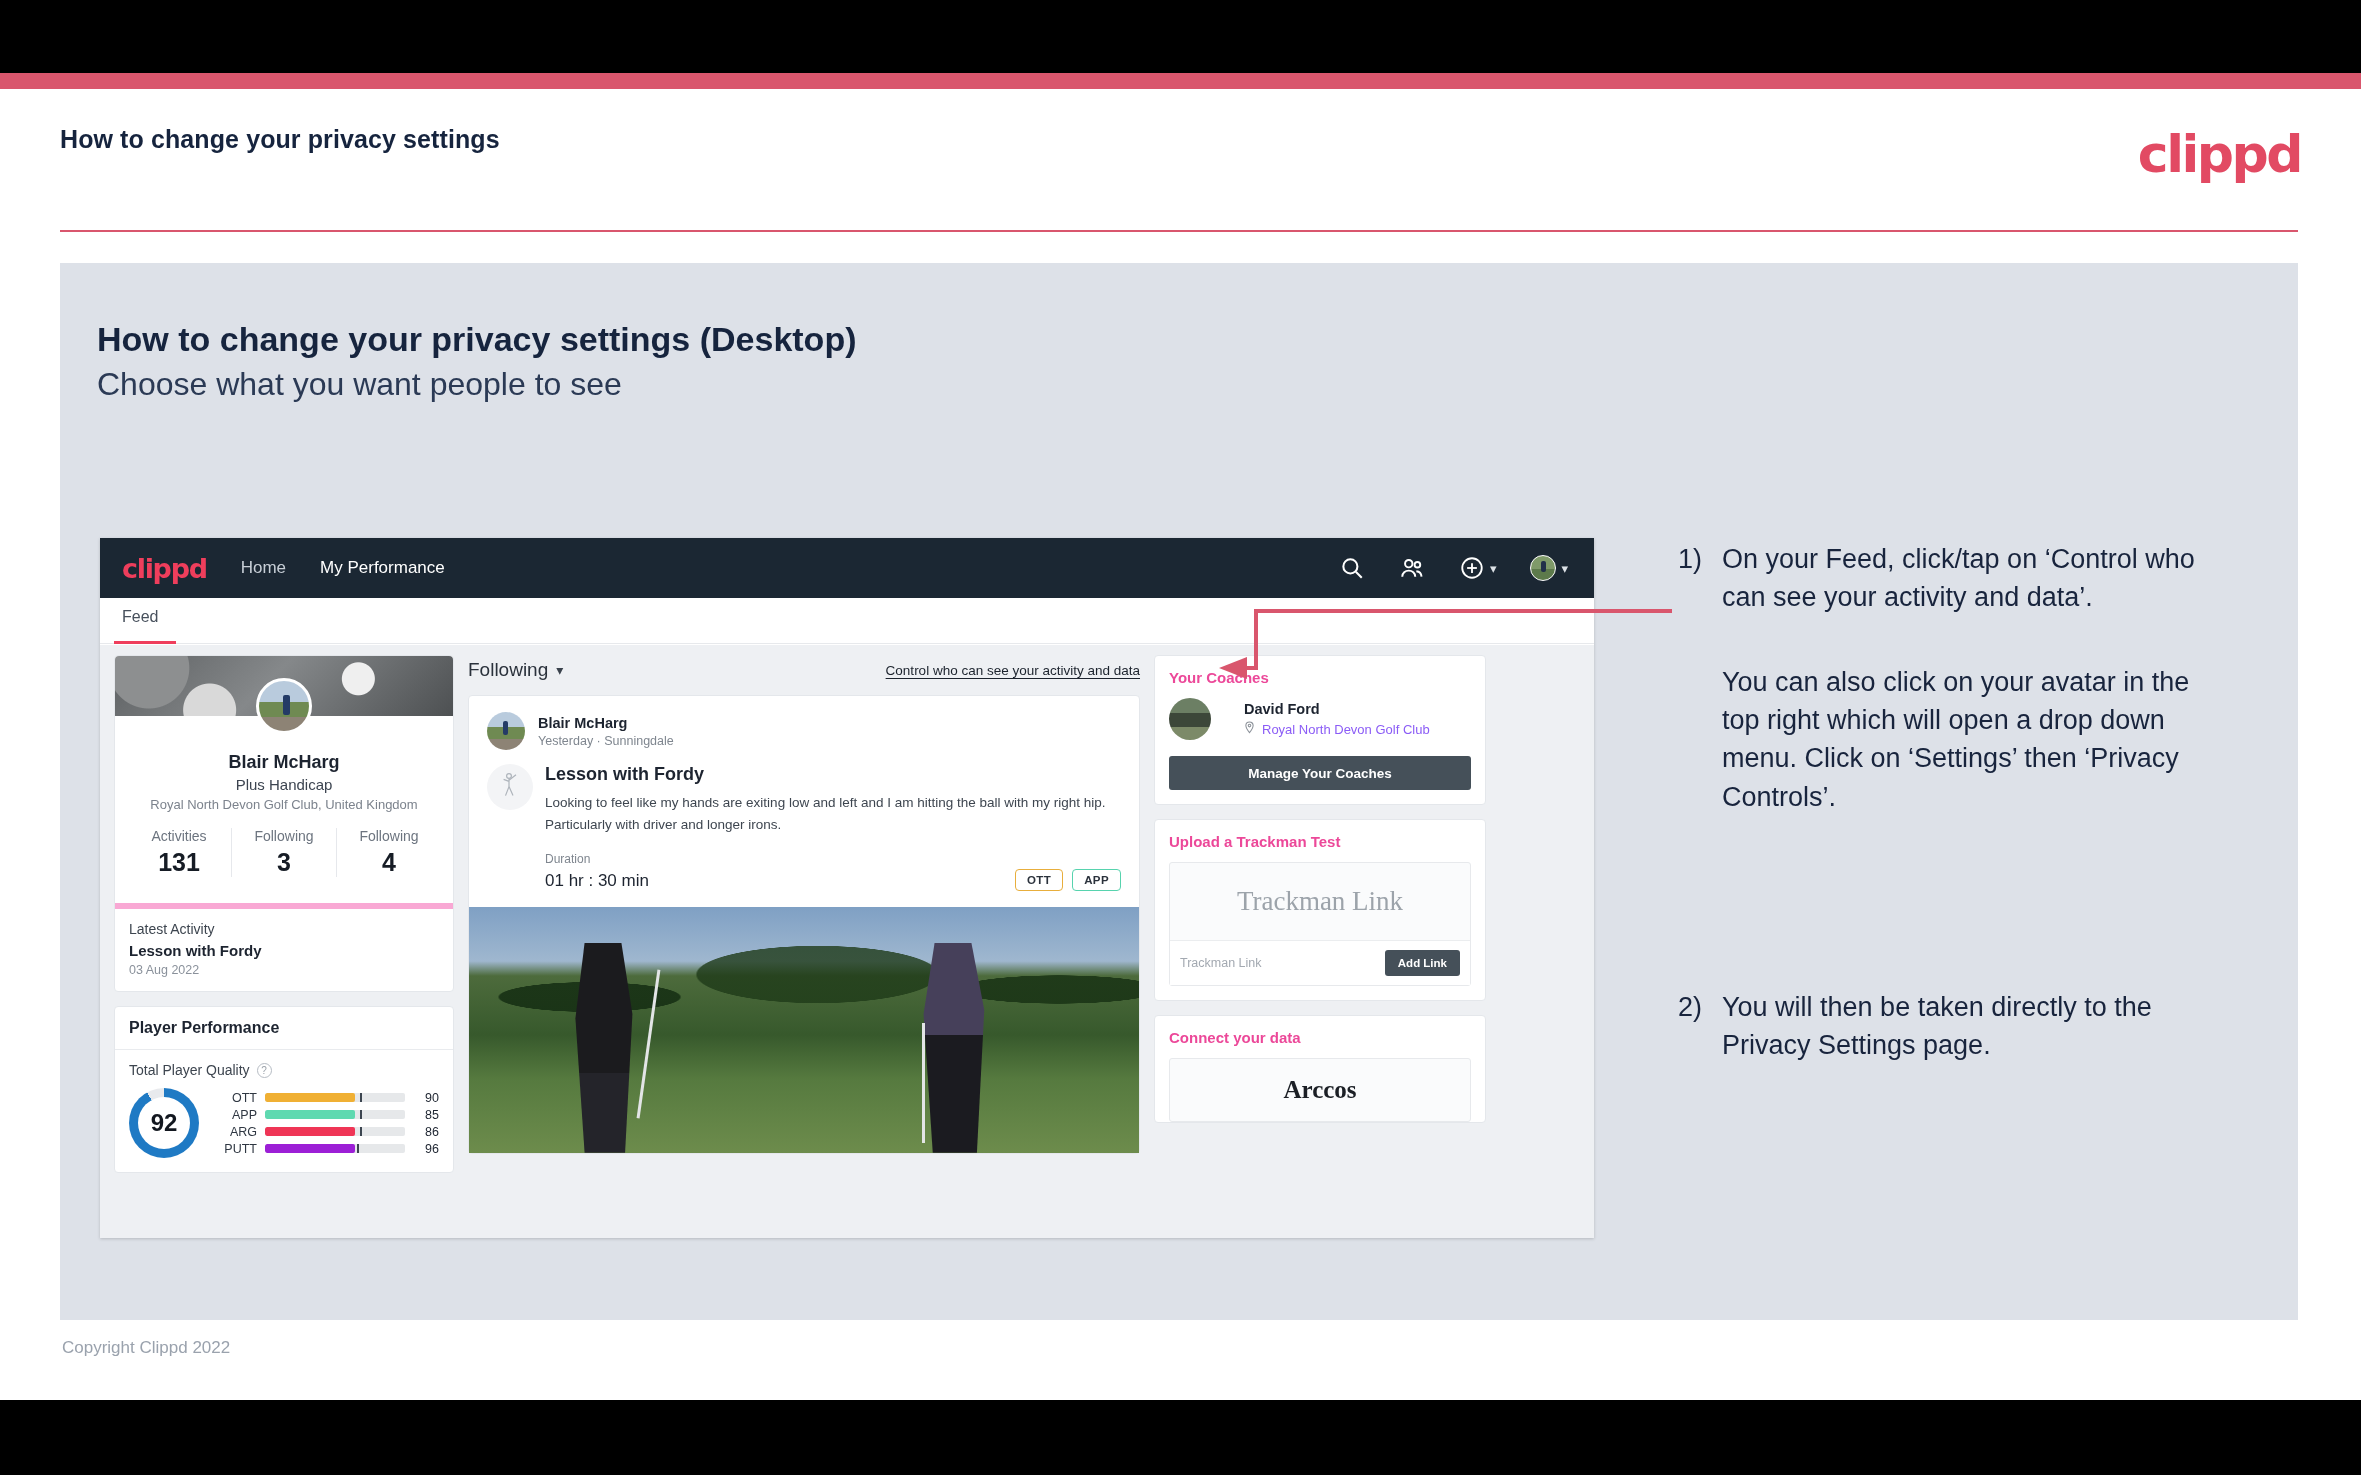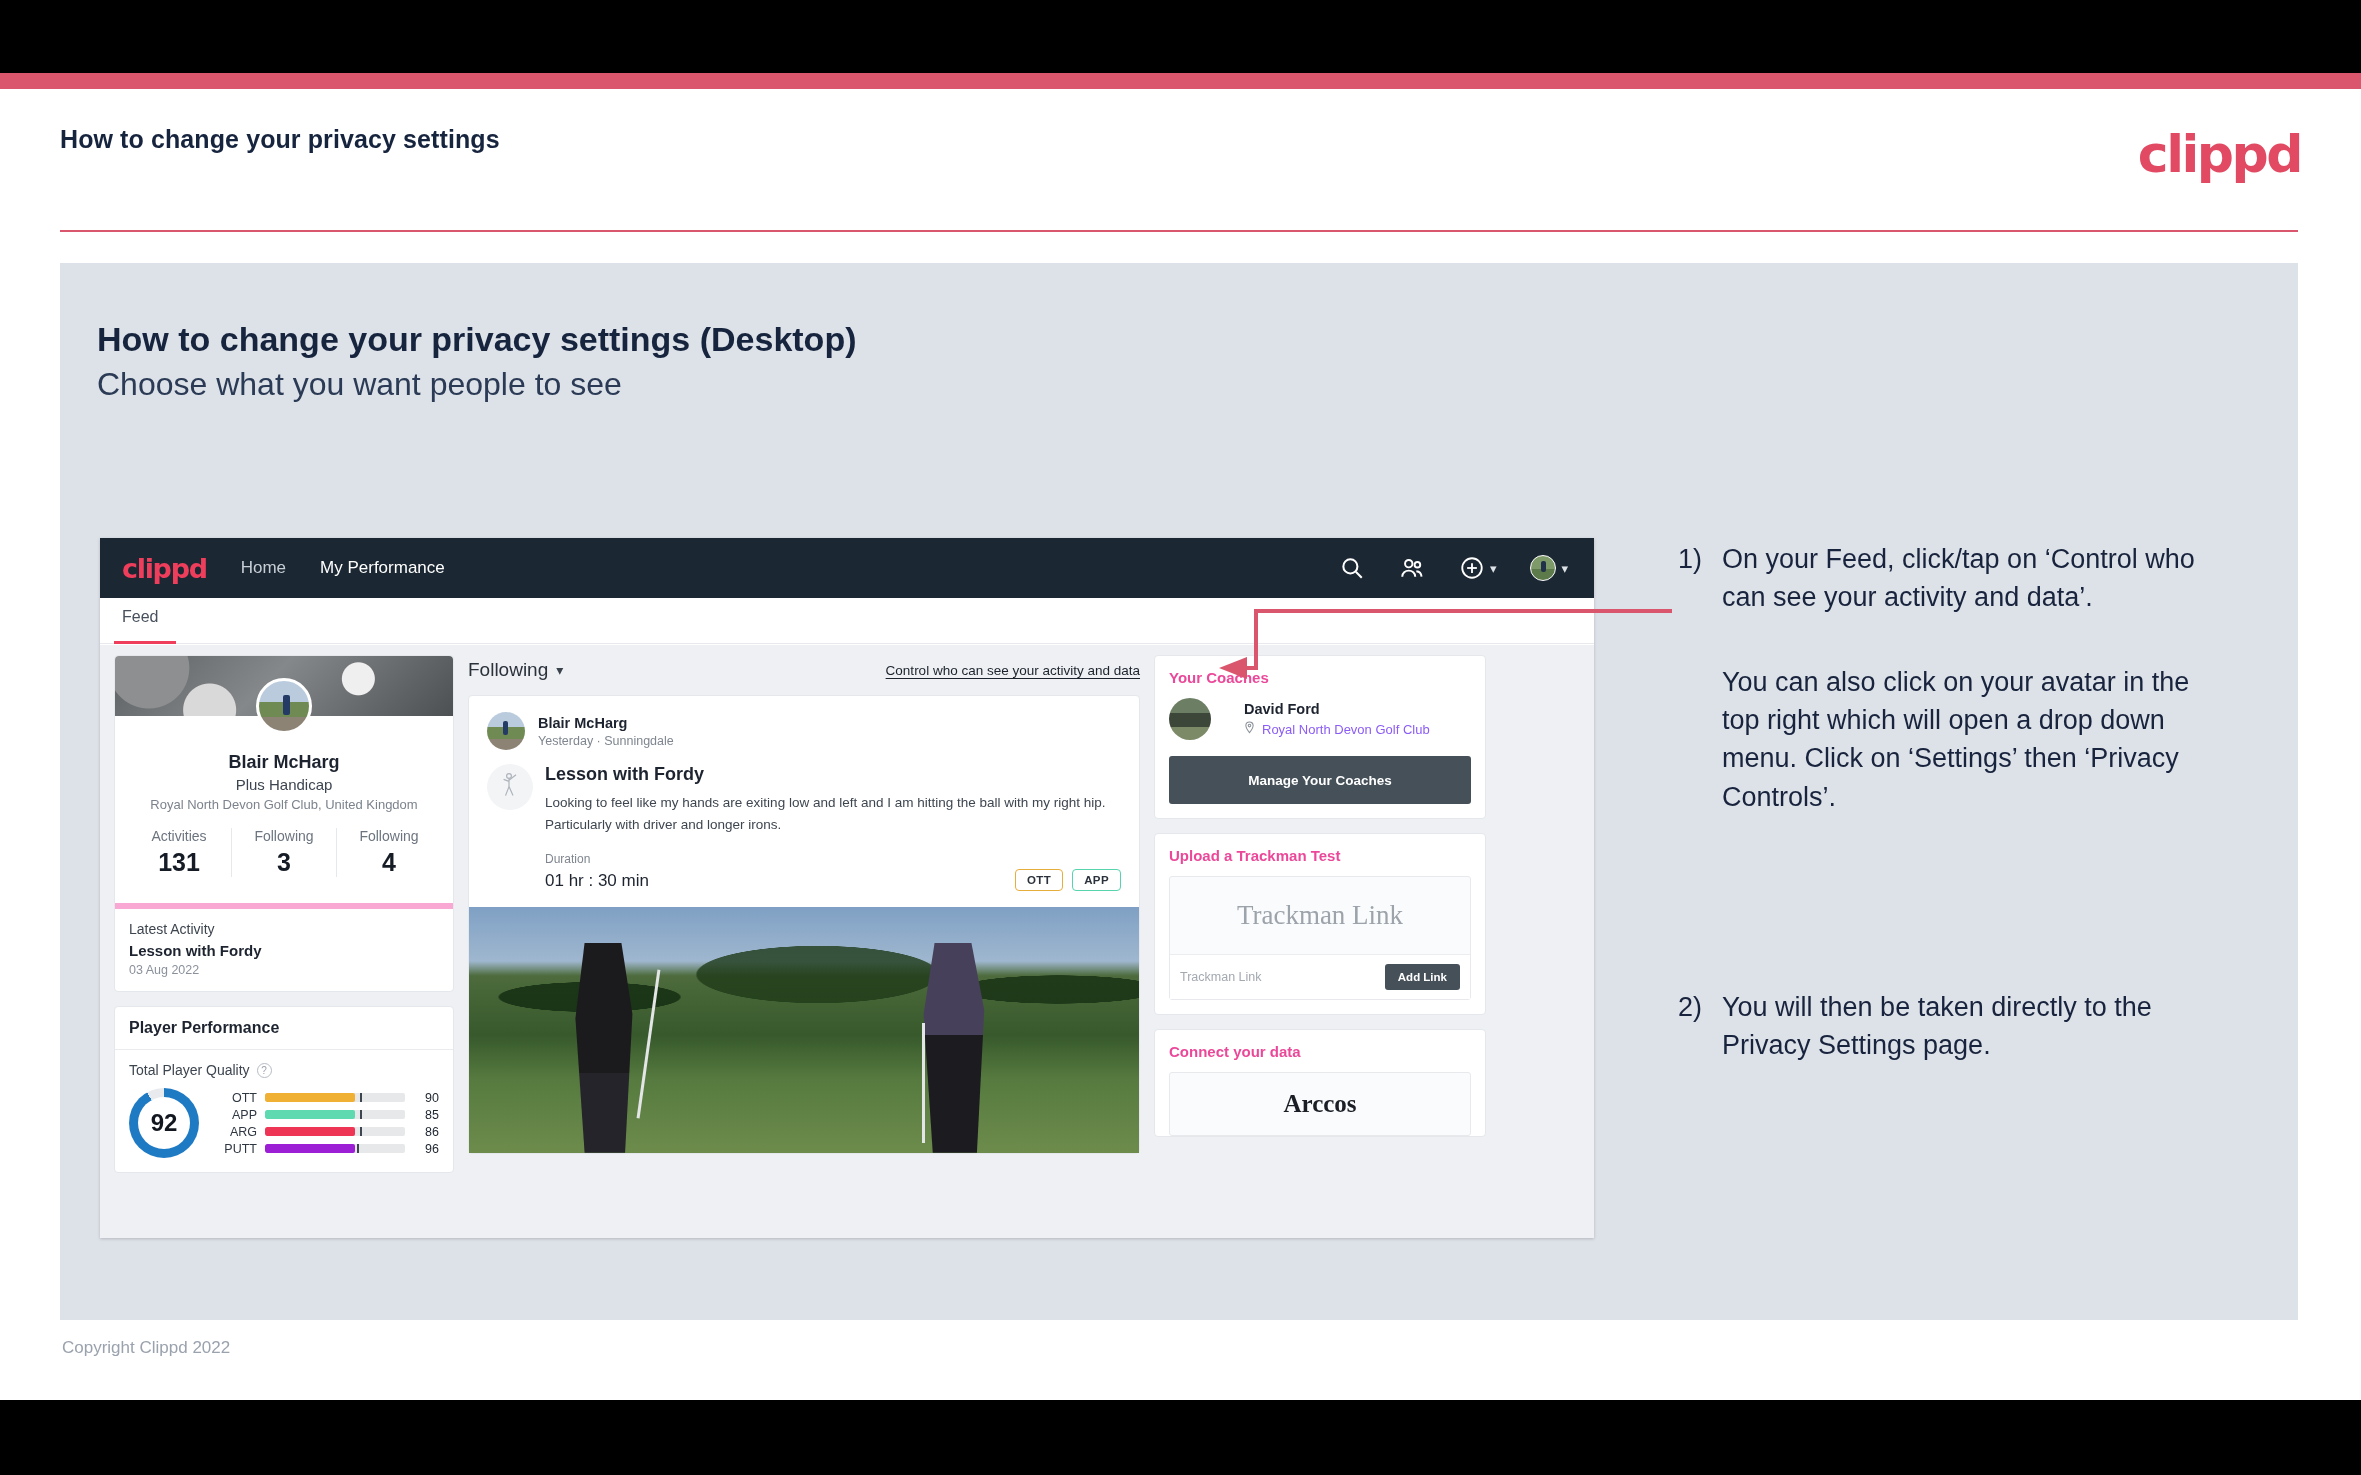--- a/index.html
+++ b/index.html
@@ -220,21 +220,21 @@
   .rc-head { padding:13px 14px 0; font-size:15px; font-weight:700; color:#ec4899; }
   .coach-row { display:flex; align-items:center; padding:12px 14px 0;gap:20px; }
   .coach-av {
     width:42px; height:42px; border-radius:50%; flex:0 0 auto;
     background:linear-gradient(#6c7f64 0 36%, #3c4739 36% 68%, #7c8a68 68% 100%);
   }
   .coach-info { margin-left:13px; }
   .coach-name { font-size:14.5px; font-weight:700; color:#1d2430; }
   .coach-club { font-size:13px; color:#8b5cf6; margin-top:4px; display:flex; align-items:center; gap:7px; }
   .btn-dark {
-    margin:16px 14px 14px; height:48px; background:#455059; border-radius:3px;
+    margin:16px 14px 14px; height:34px; background:#455059; border-radius:3px;
     display:flex; align-items:center; justify-content:center;
     color:#fff; font-size:13.5px; font-weight:700;
   }
   .tm-card { margin-top:14px; padding-bottom:14px; }
   .tm-box { margin:12px 14px 0; border:1px solid #e7e9ec; border-radius:3px; background:#fafbfc; }
   .tm-logo {
     height:78px; display:flex; align-items:center; justify-content:center;
     font-family:"Liberation Serif", serif; font-size:27px; color:#9ca3aa;
     border-bottom:1px solid #ebedef;
   }

